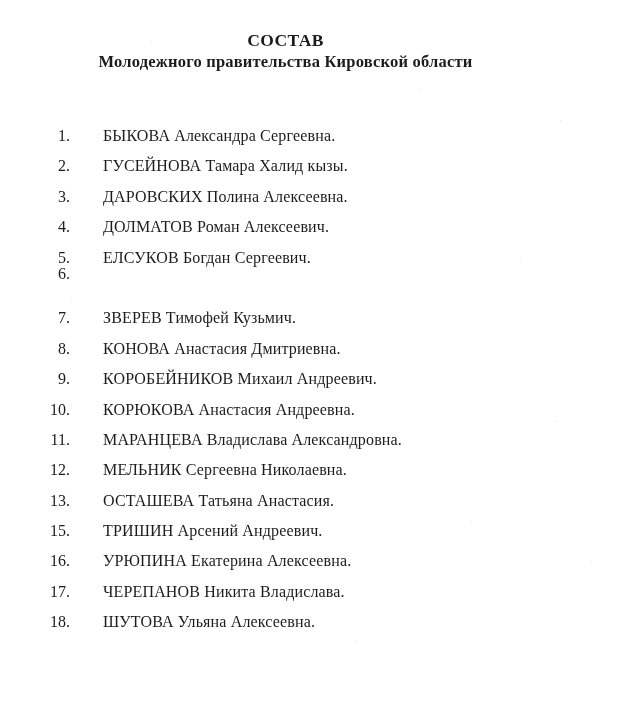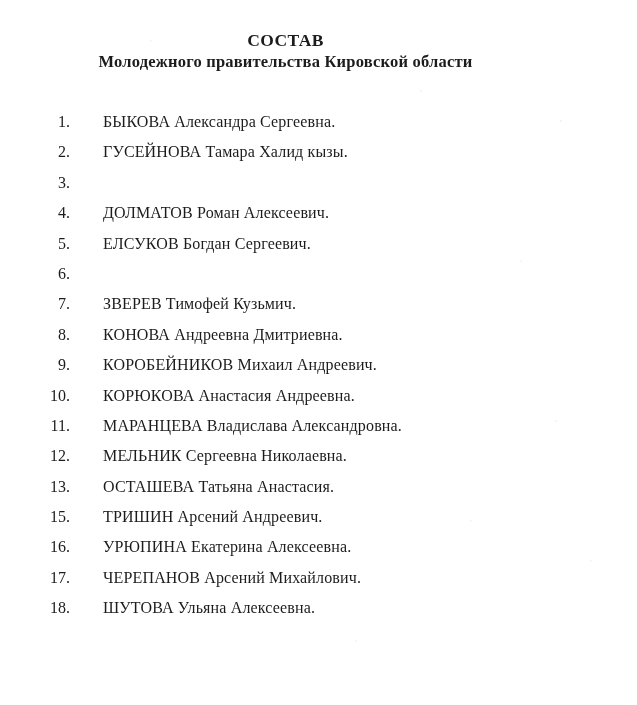--- a/index.html
+++ b/index.html
@@ -68,20 +68,21 @@
   .num {
     display: inline-block;
     width: 26px;
     text-align: right;
     flex: 0 0 26px;
   }
   .name {
     margin-left: 33px;
     letter-spacing: 0.15px;
     white-space: nowrap;
+    margin-top: 14px;
   }
 </style>
 </head>
 <body>
 
 <div class="page">
   <div class="speckles"></div>
 
   <div class="header">
     <div class="doc-title">СОСТАВ</div>
@@ -92,39 +93,40 @@
     <div class="row">
       <span class="num">1.</span>
       <span class="name">БЫКОВА Александра Сергеевна.</span>
     </div>
     <div class="row">
       <span class="num">2.</span>
       <span class="name">ГУСЕЙНОВА Тамара Халид кызы.</span>
     </div>
     <div class="row">
       <span class="num">3.</span>
+      <span class="name">ДАРОВСКИХ Полина Алексеевна.</span>
     </div>
     <div class="row">
       <span class="num">4.</span>
       <span class="name">ДОЛМАТОВ Роман Алексеевич.</span>
     </div>
     <div class="row">
       <span class="num">5.</span>
       <span class="name">ЕЛСУКОВ Богдан Сергеевич.</span>
     </div>
     <div class="row">
       <span class="num">6.</span>
     </div>
     <div class="row">
       <span class="num">7.</span>
       <span class="name">ЗВЕРЕВ Тимофей Кузьмич.</span>
     </div>
     <div class="row">
       <span class="num">8.</span>
-      <span class="name">КОНОВА Андреевна Дмитриевна.</span>
+      <span class="name">КОНОВА Анастасия Дмитриевна.</span>
     </div>
     <div class="row">
       <span class="num">9.</span>
       <span class="name">КОРОБЕЙНИКОВ Михаил Андреевич.</span>
     </div>
     <div class="row">
       <span class="num">10.</span>
       <span class="name">КОРЮКОВА Анастасия Андреевна.</span>
     </div>
     <div class="row">
@@ -142,20 +144,20 @@
     <div class="row">
       <span class="num">15.</span>
       <span class="name">ТРИШИН Арсений Андреевич.</span>
     </div>
     <div class="row">
       <span class="num">16.</span>
       <span class="name">УРЮПИНА Екатерина Алексеевна.</span>
     </div>
     <div class="row">
       <span class="num">17.</span>
-      <span class="name">ЧЕРЕПАНОВ Арсений Михайлович.</span>
+      <span class="name">ЧЕРЕПАНОВ Никита Владислава.</span>
     </div>
     <div class="row">
       <span class="num">18.</span>
       <span class="name">ШУТОВА Ульяна Алексеевна.</span>
     </div>
   </div>
 </div>
 
 </body></html>

